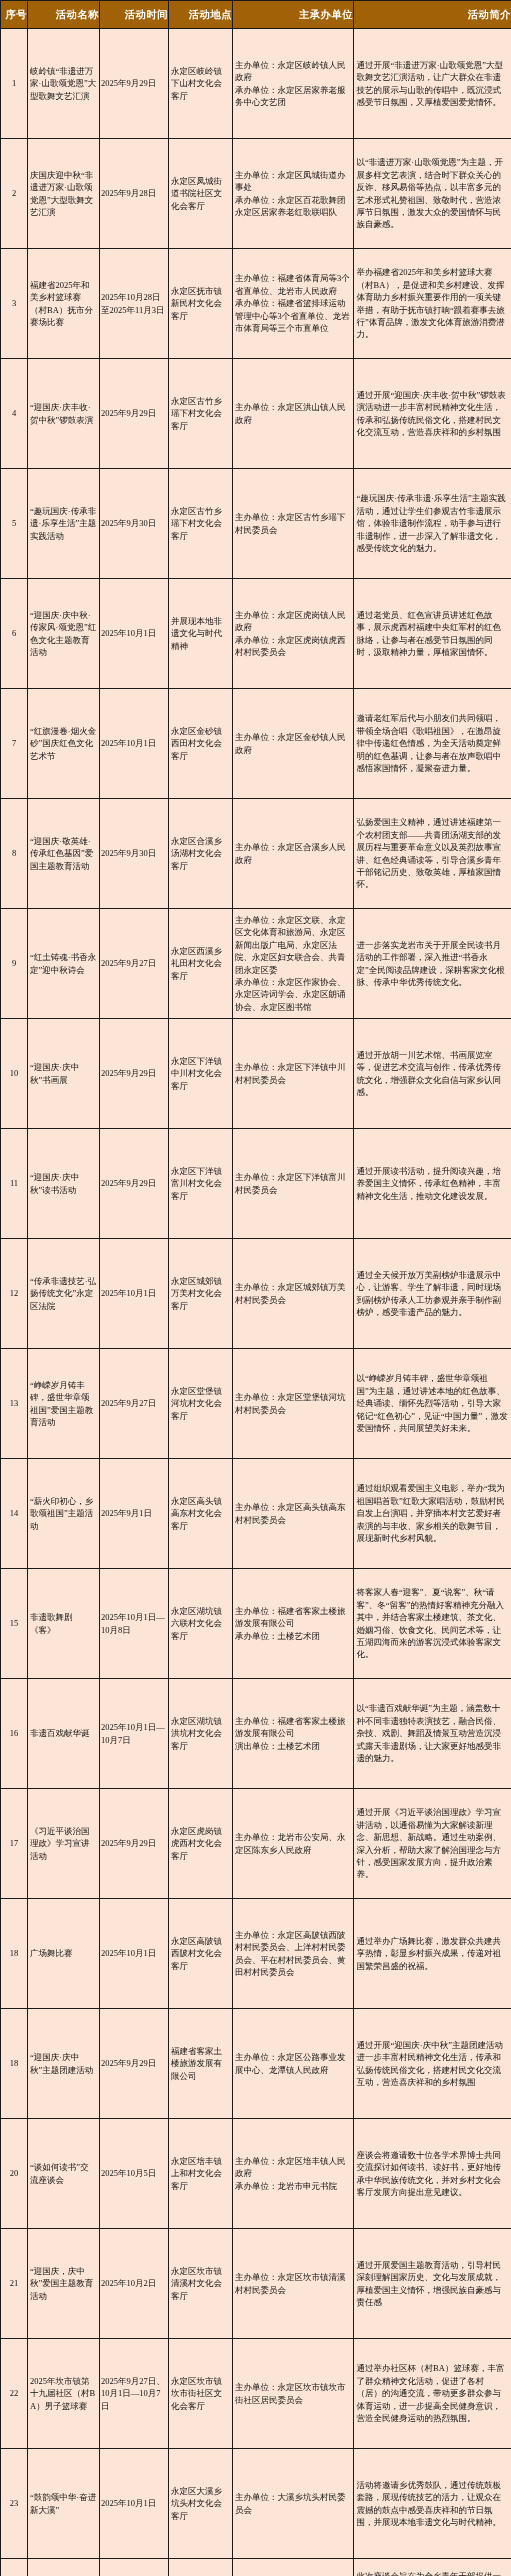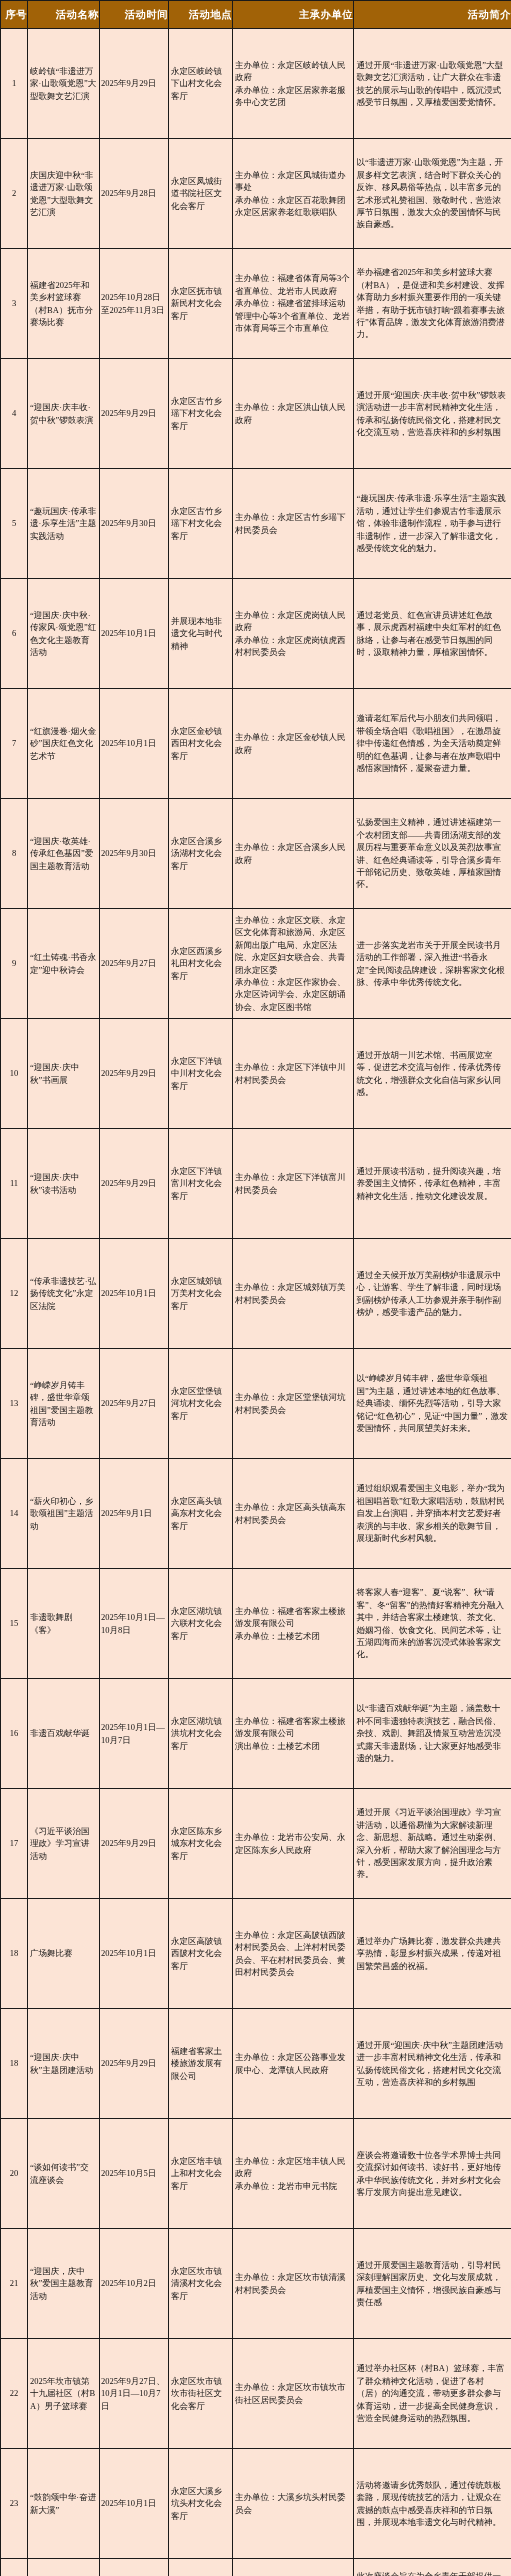--- a/index.html
+++ b/index.html
@@ -235,21 +235,21 @@
     <td class="cell-org">
           <span class="org-line">主办单位：福建省客家土楼旅游发展有限公司</span>
           <span class="org-line">演出单位：土楼艺术团</span>
         </td>
     <td class="cell-desc">以“非遗百戏献华诞”为主题，涵盖数十种不同非遗独特表演技艺，融合民俗、杂技、戏剧、舞蹈及情景互动营造沉浸式露天非遗剧场，让大家更好地感受非遗的魅力。</td>
   </tr>
       <tr>
     <td class="cell-no">17</td>
     <td class="cell-name">《习近平谈治国理政》学习宣讲活动</td>
     <td class="cell-time">2025年9月29日</td>
-    <td class="cell-place">永定区陈东乡城东村文化会客厅</td>
+    <td class="cell-place">永定区虎岗镇虎西村文化会客厅</td>
     <td class="cell-org">
           <span class="org-line">主办单位：龙岩市公安局、永定区陈东乡人民政府</span>
         </td>
     <td class="cell-desc">通过开展《习近平谈治国理政》学习宣讲活动，以通俗易懂为大家解读新理念、新思想、新战略。通过生动案例、深入分析，帮助大家了解治国理念与方针，感受国家发展方向，提升政治素养。</td>
   </tr>
       <tr>
     <td class="cell-no">18</td>
     <td class="cell-name">广场舞比赛</td>
     <td class="cell-time">2025年10月1日</td>
     <td class="cell-place">永定区高陂镇西陂村文化会客厅</td>

